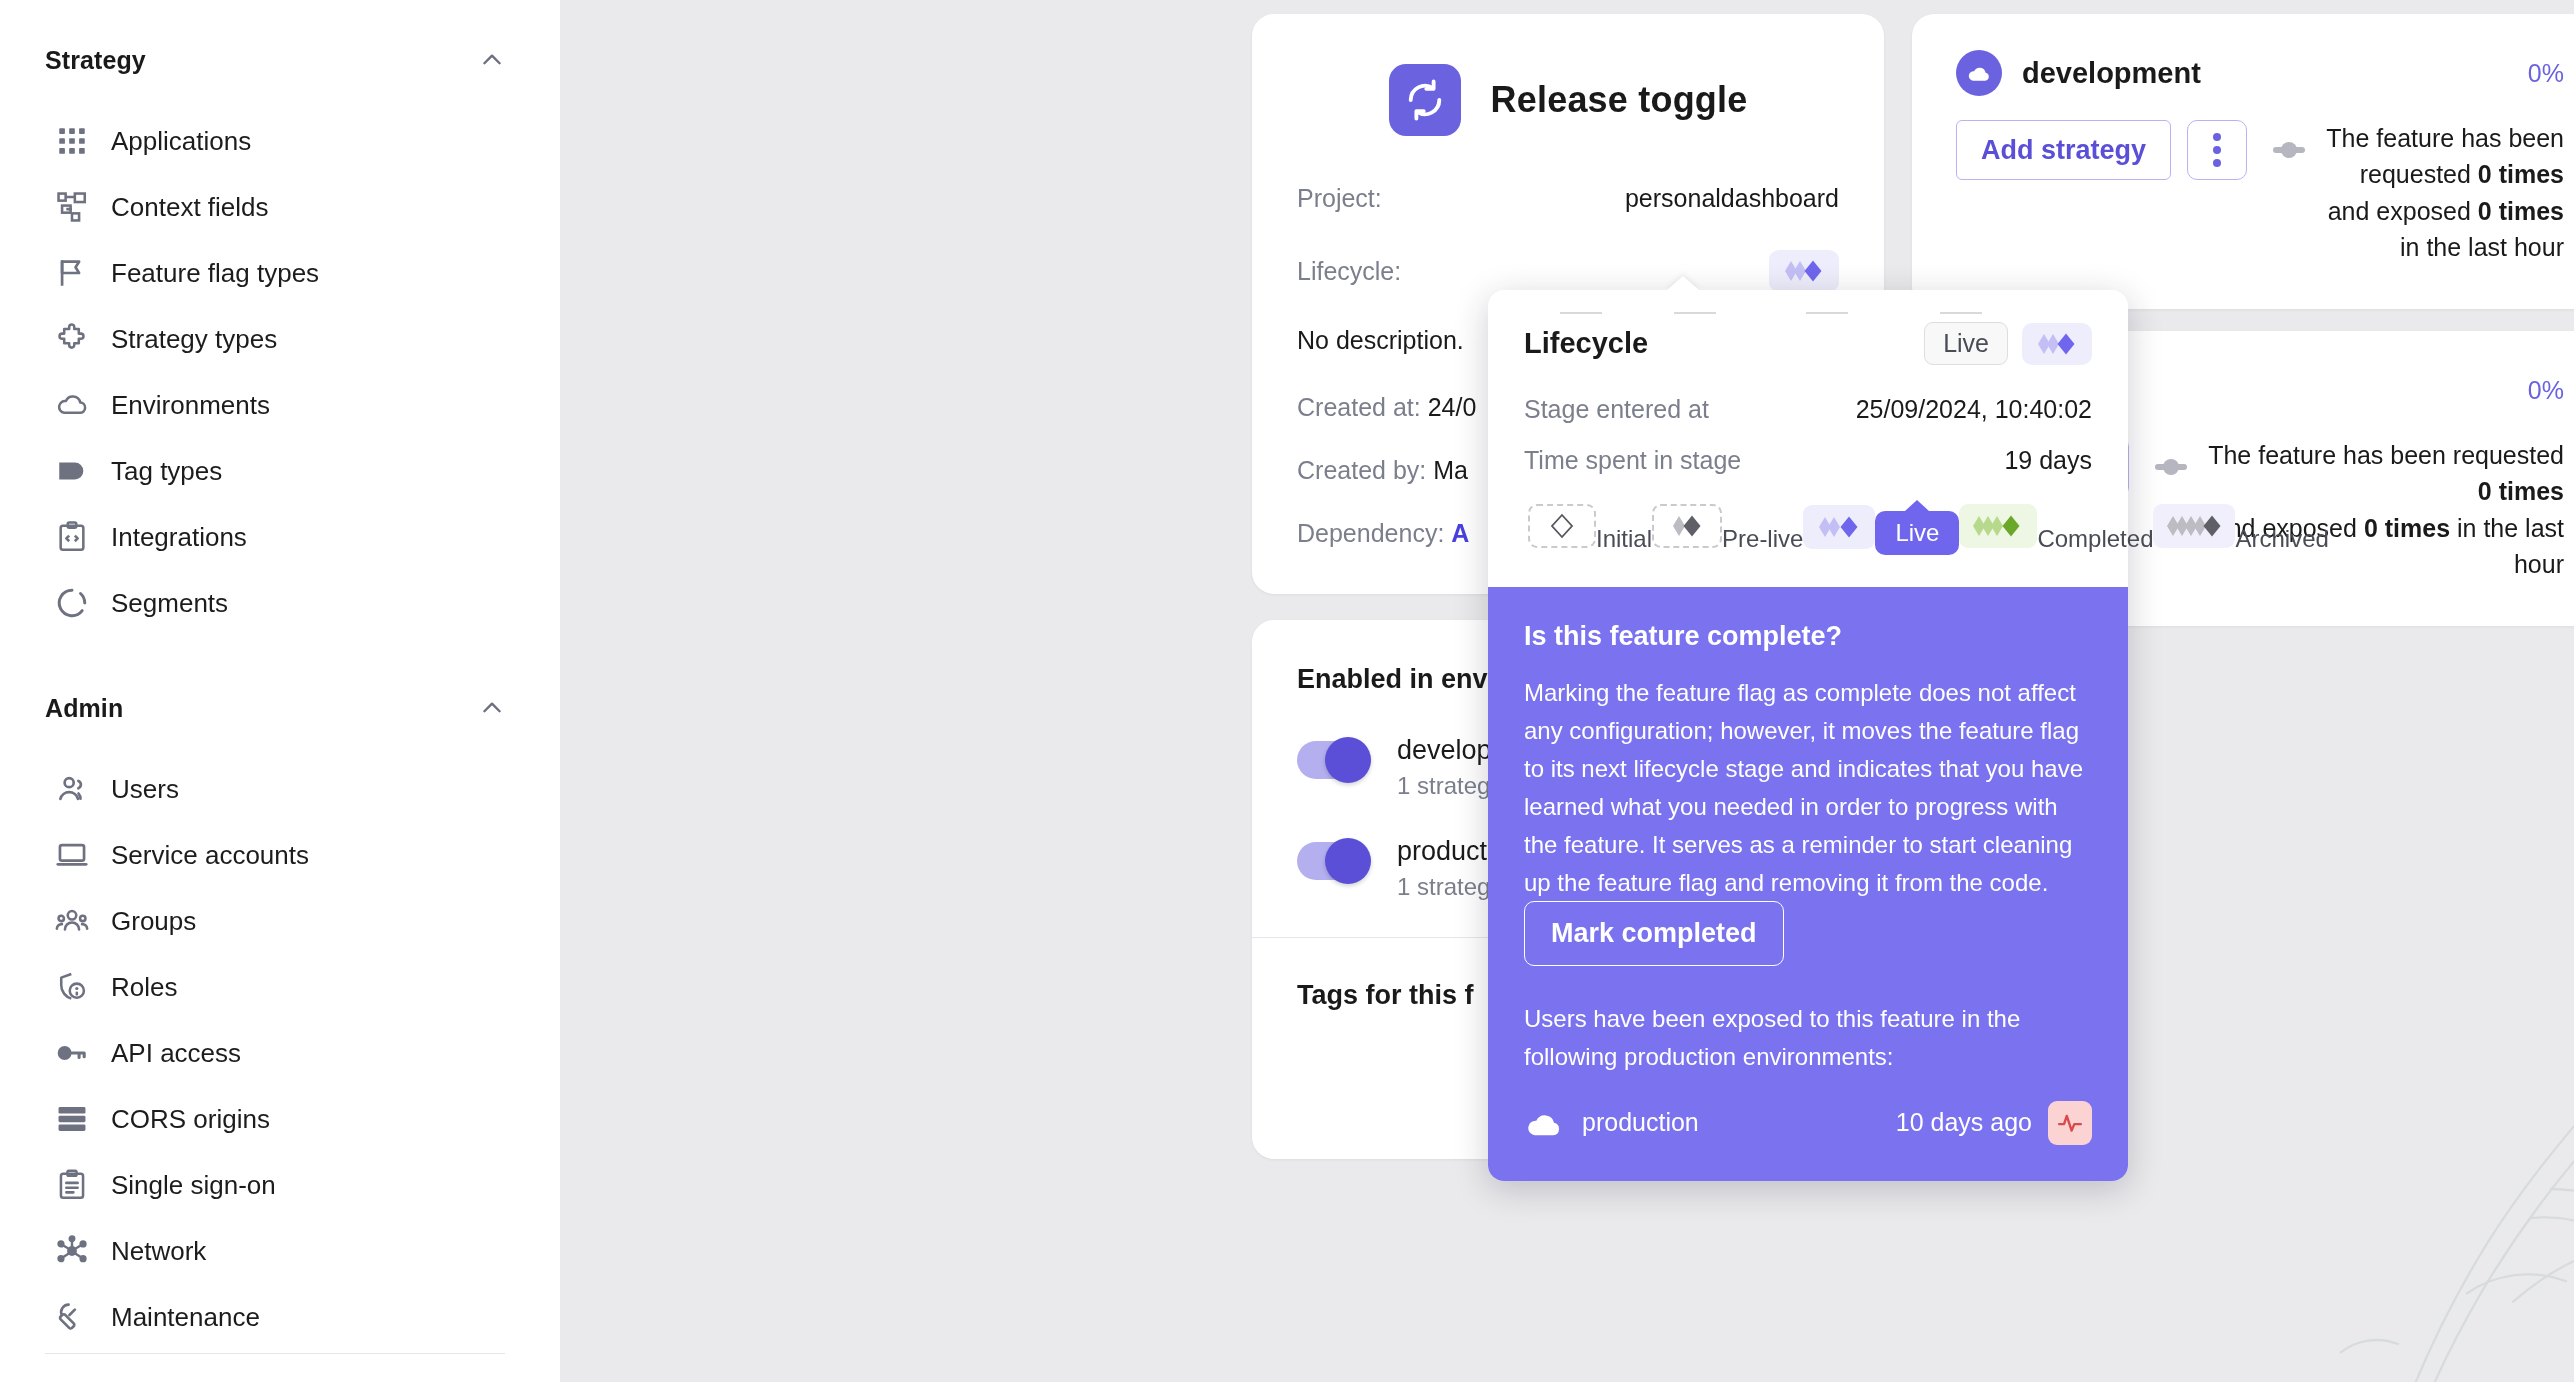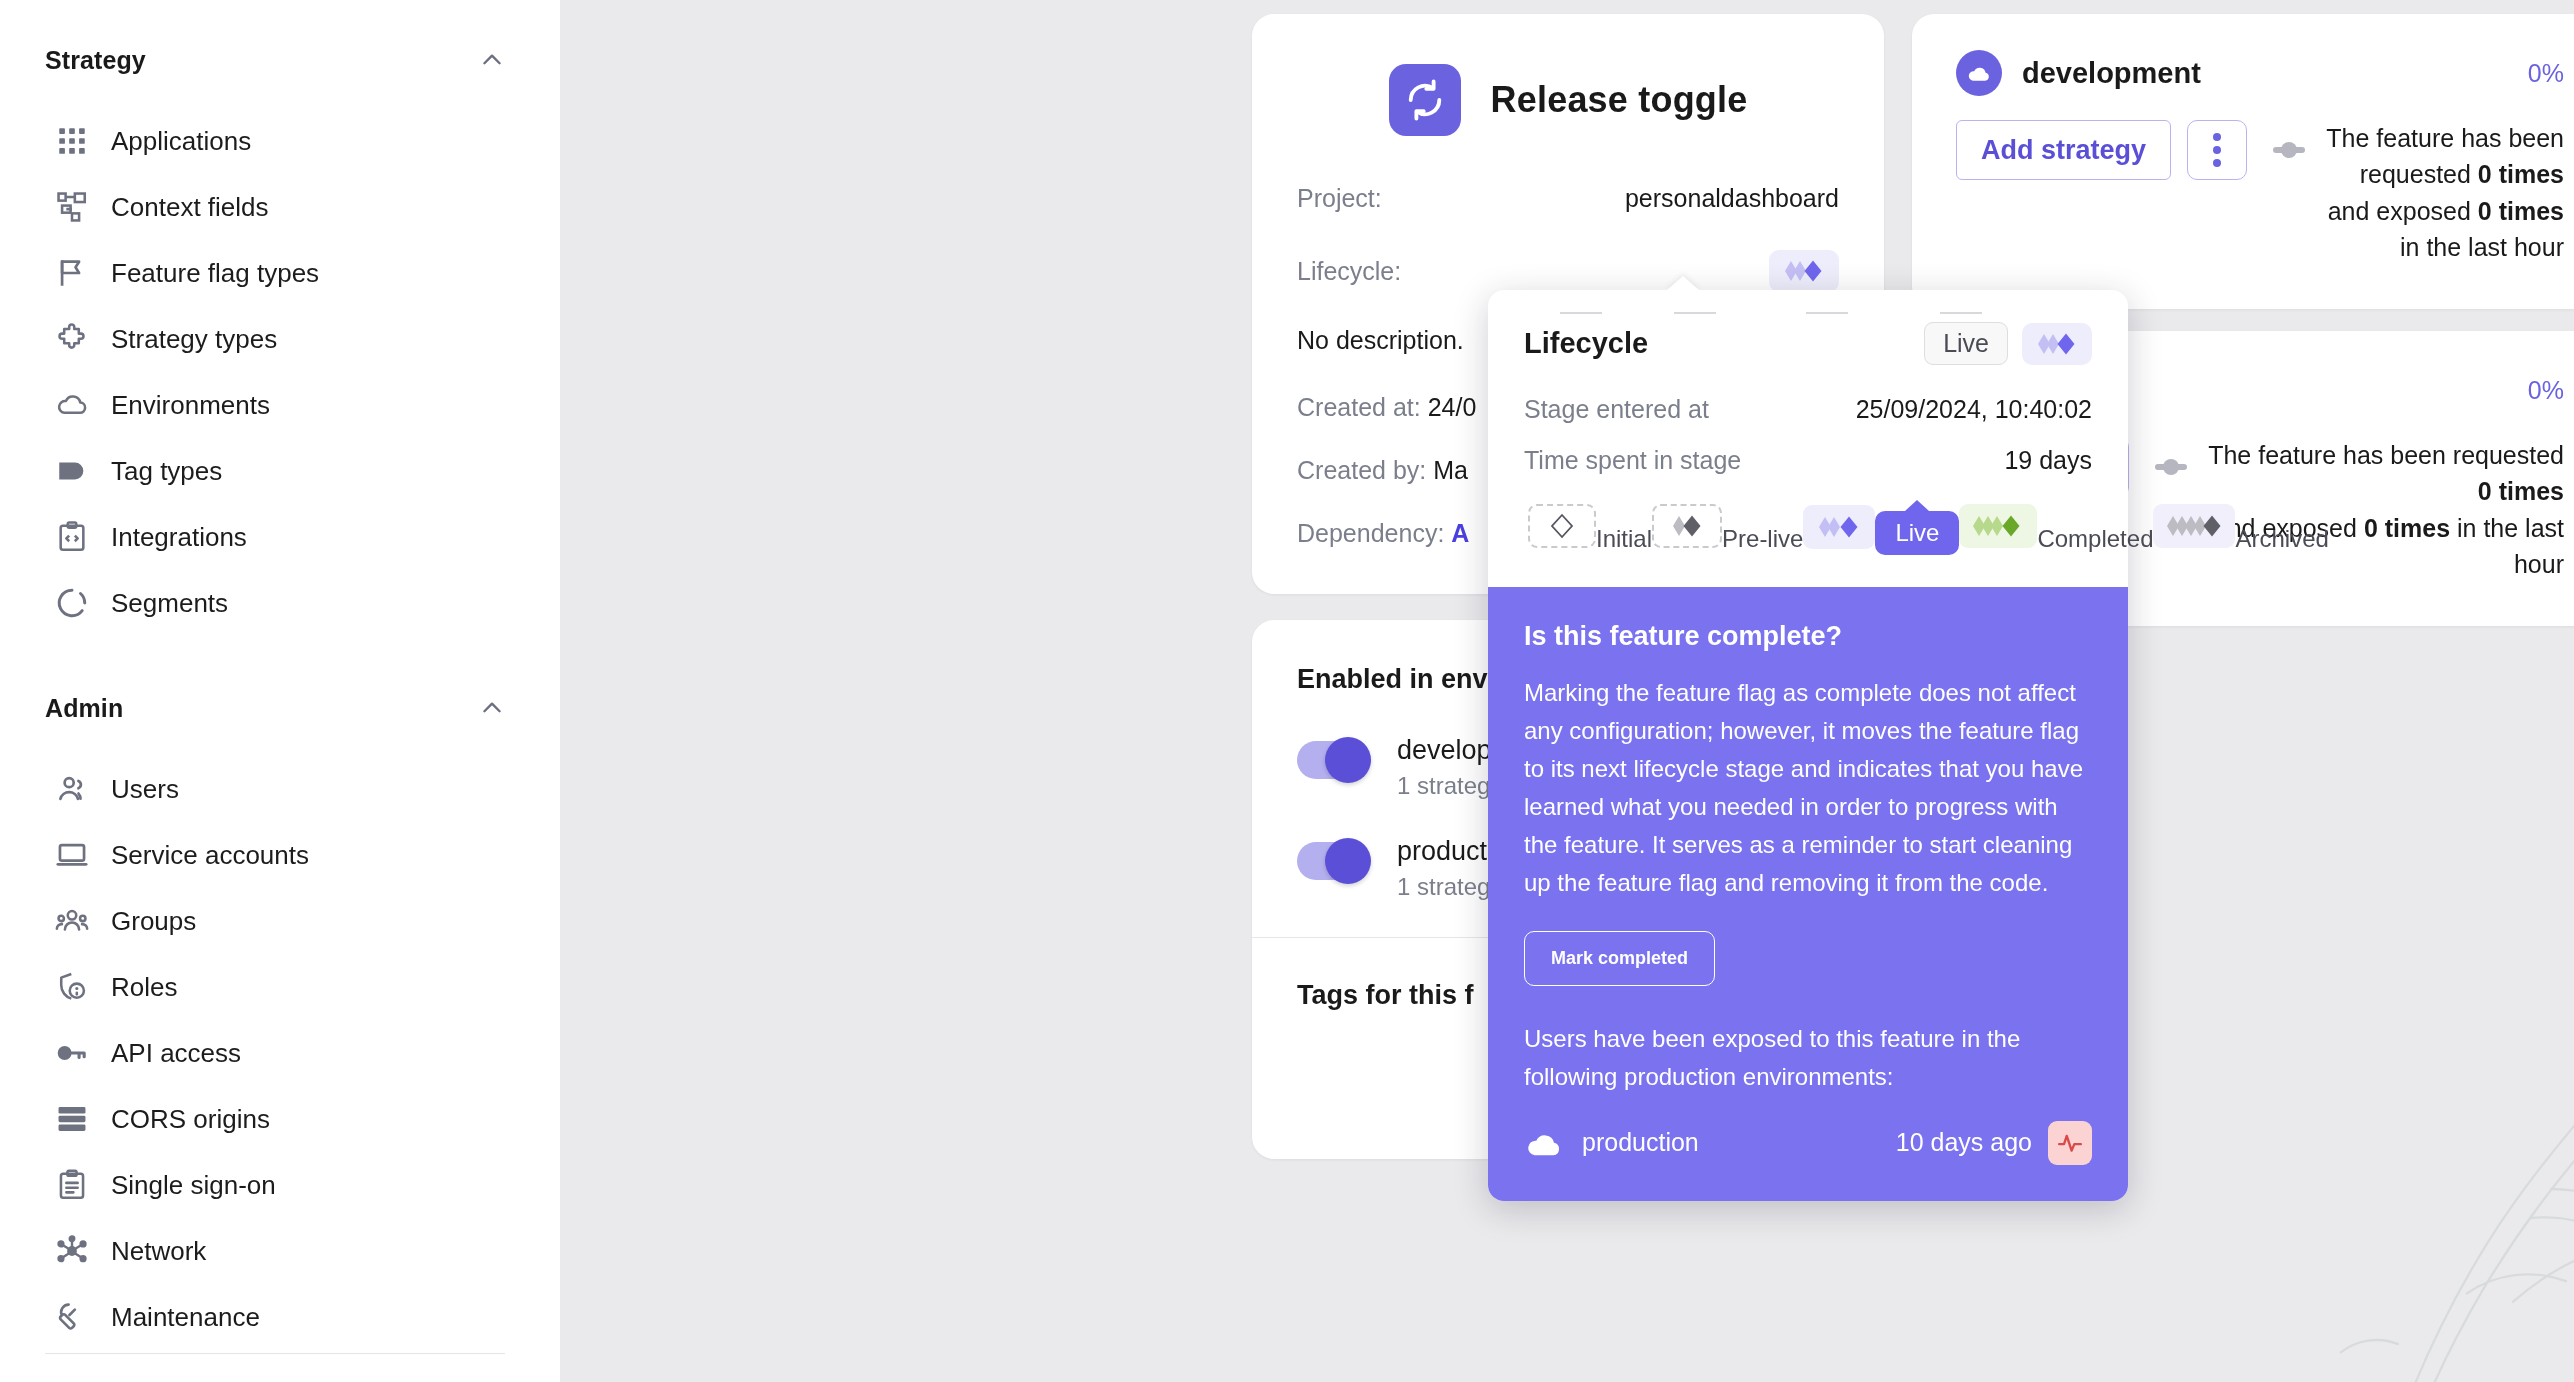--- a/index.html
+++ b/index.html
@@ -185,24 +185,24 @@
     width: 0; height: 0; border-left: 12px solid transparent;
     border-right: 12px solid transparent; border-bottom: 11px solid #6f66ed;
   }
 
   
   .pop-purple {
     background: #7a72ef; border-radius: 0 0 16px 16px;
     padding: 34px 36px 36px 36px; color: #fff; margin-top: 14px;
   }
   .pp-title { font-size: 27px; font-weight: 700; margin-bottom: 22px; }
-  .pp-text { font-size: 24px; line-height: 1.58; margin-bottom: 30px; }
+  .pp-text { font-size: 24px; line-height: 1.58; }
   .btn-ghost {
     border: 1.5px solid #fff; background: transparent; color: #fff;
-    font-size: 18px; font-weight: 700; font-family: inherit;
+    font-size: 27px; font-weight: 700; font-family: inherit;
     border-radius: 10px; padding: 16px 26px; cursor: pointer; display: inline-block;
     margin-bottom: 34px;
   }
   .pp-note { font-size: 24px; line-height: 1.55; margin-bottom: 26px; }
   .pp-env-row { display: flex; align-items: center; justify-content: space-between; }
   .pp-env-left { display: flex; align-items: center; gap: 18px; }
   .pp-cloud { width: 40px; height: 40px; display:flex; align-items:center; justify-content:center; }
   .pp-env-name { font-size: 25px; }
   .pp-env-right { display: flex; align-items: center; gap: 16px; }
   .pp-ago { font-size: 25px; }

